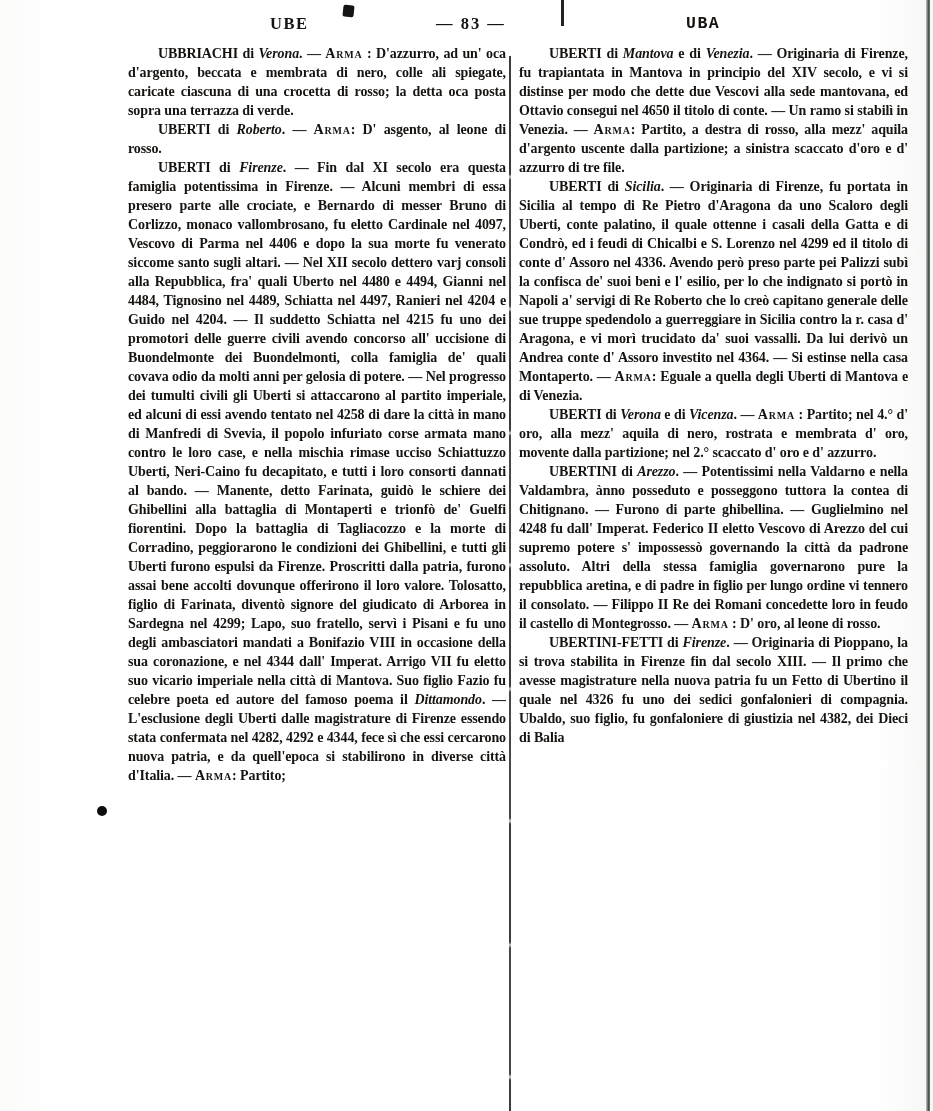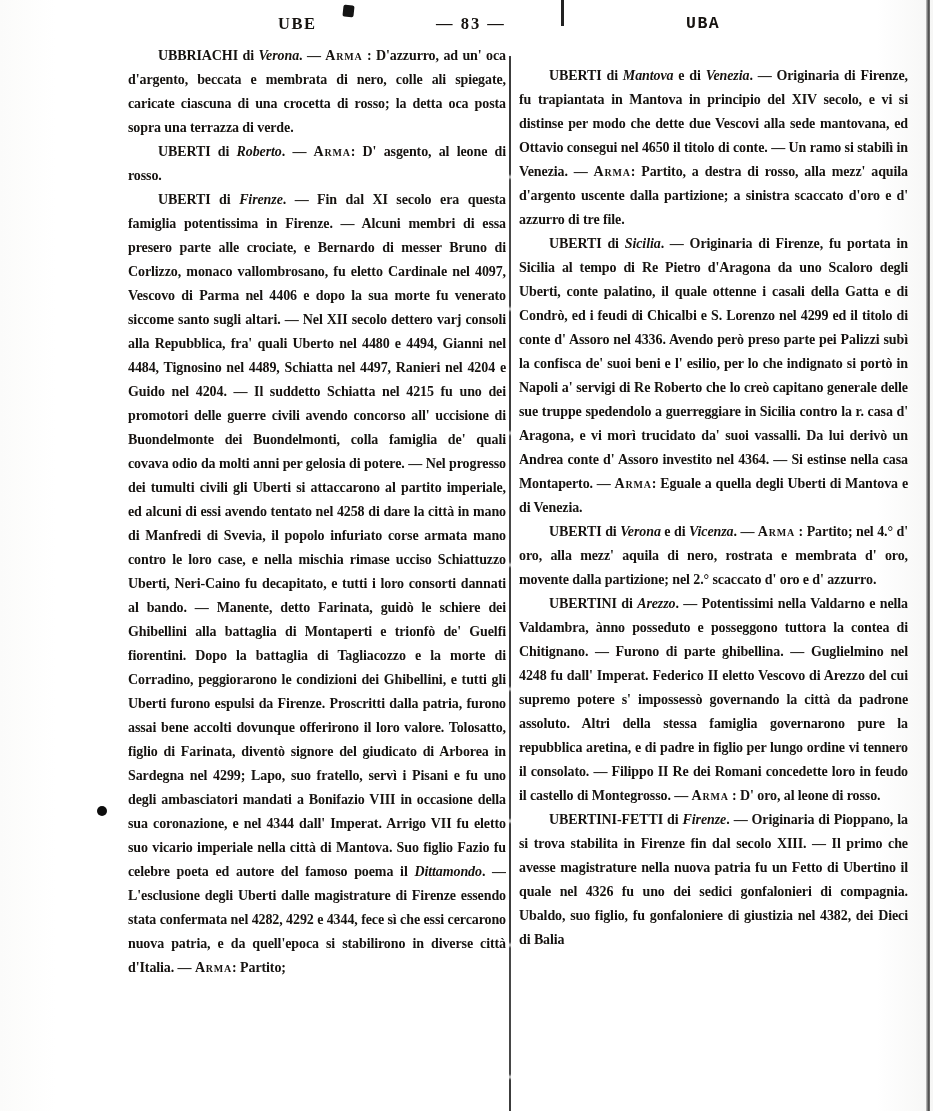--- a/index.html
+++ b/index.html
@@ -10,30 +10,30 @@
     font-family: "Liberation Serif", "DejaVu Serif", serif;
     color: #161310;
     position: relative;
   }
   .page { position:absolute; inset:0; background:
     linear-gradient(to right, #fbfbfa 0%, #ffffff 6%, #ffffff 94%, #f6f6f5 100%); }
 
   
   .running { position:absolute; top:14px; font-weight:bold; font-size:16.5px;
     letter-spacing:1.5px; white-space:nowrap; }
-  .head-left   { left:278px; }
+  .head-left   { left:270px; }
   .head-center { left:436px; letter-spacing:2px; }
   .head-right  { left:686px;font-family:Liberation Mono, monospace; }
 
   
   .col { position:absolute; top:44px; bottom:0; overflow:hidden;
     text-align:justify; font-size:14px; font-weight:bold;
-    line-height:24px; letter-spacing:-0.1px; }
+    line-height:19px; letter-spacing:-0.1px; }
   .col-left  { left:128px; width:378px; }
-  .col-right { left:519px; width:389px;margin-top:20px; }
+  .col-right { left:519px; width:389px; }
   .para { margin:0; text-indent:30px; }
   .plain {}
   .italic { font-style: italic; }
   .smallcaps { font-variant: small-caps; letter-spacing:0.8px; }
 
   
   .divider { position:absolute; left:509px; top:56px; bottom:0; width:2px;
     background: repeating-linear-gradient(to bottom,
       #3c3c3c 0px, #3c3c3c 118px, rgba(60,60,60,0.25) 121px,
       #474747 124px, #474747 250px, rgba(60,60,60,0.2) 253px, #3c3c3c 256px);

